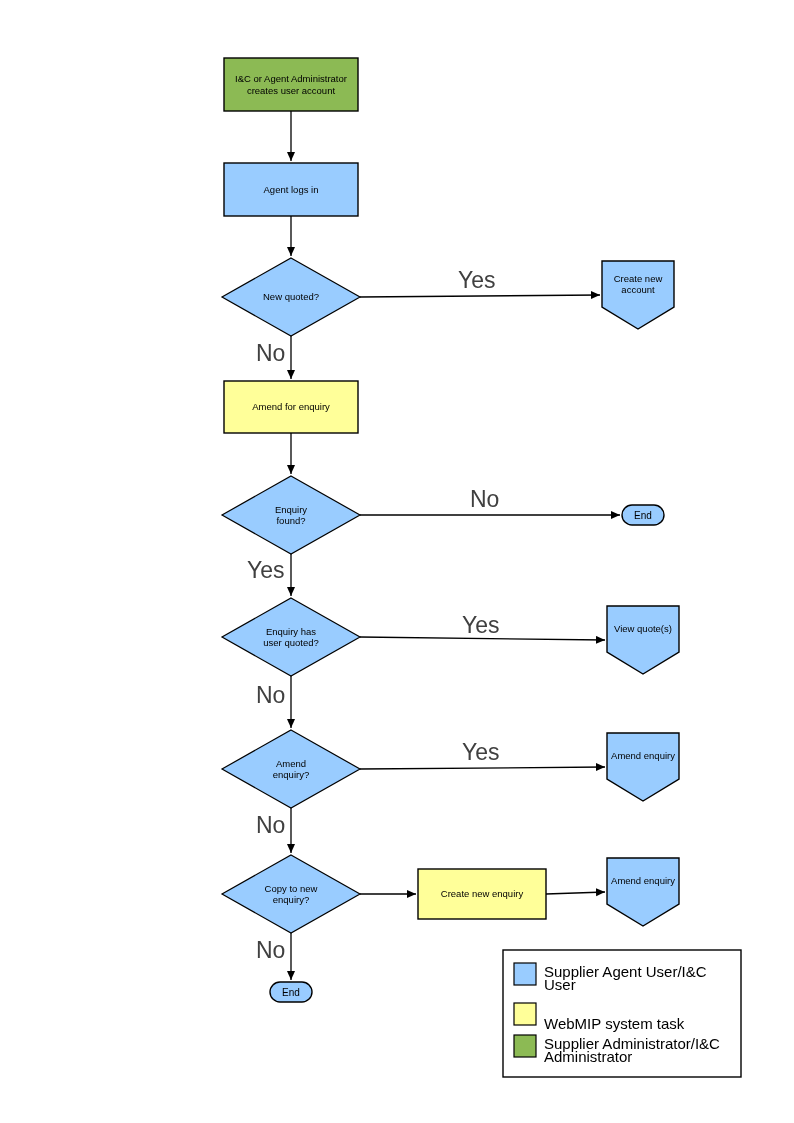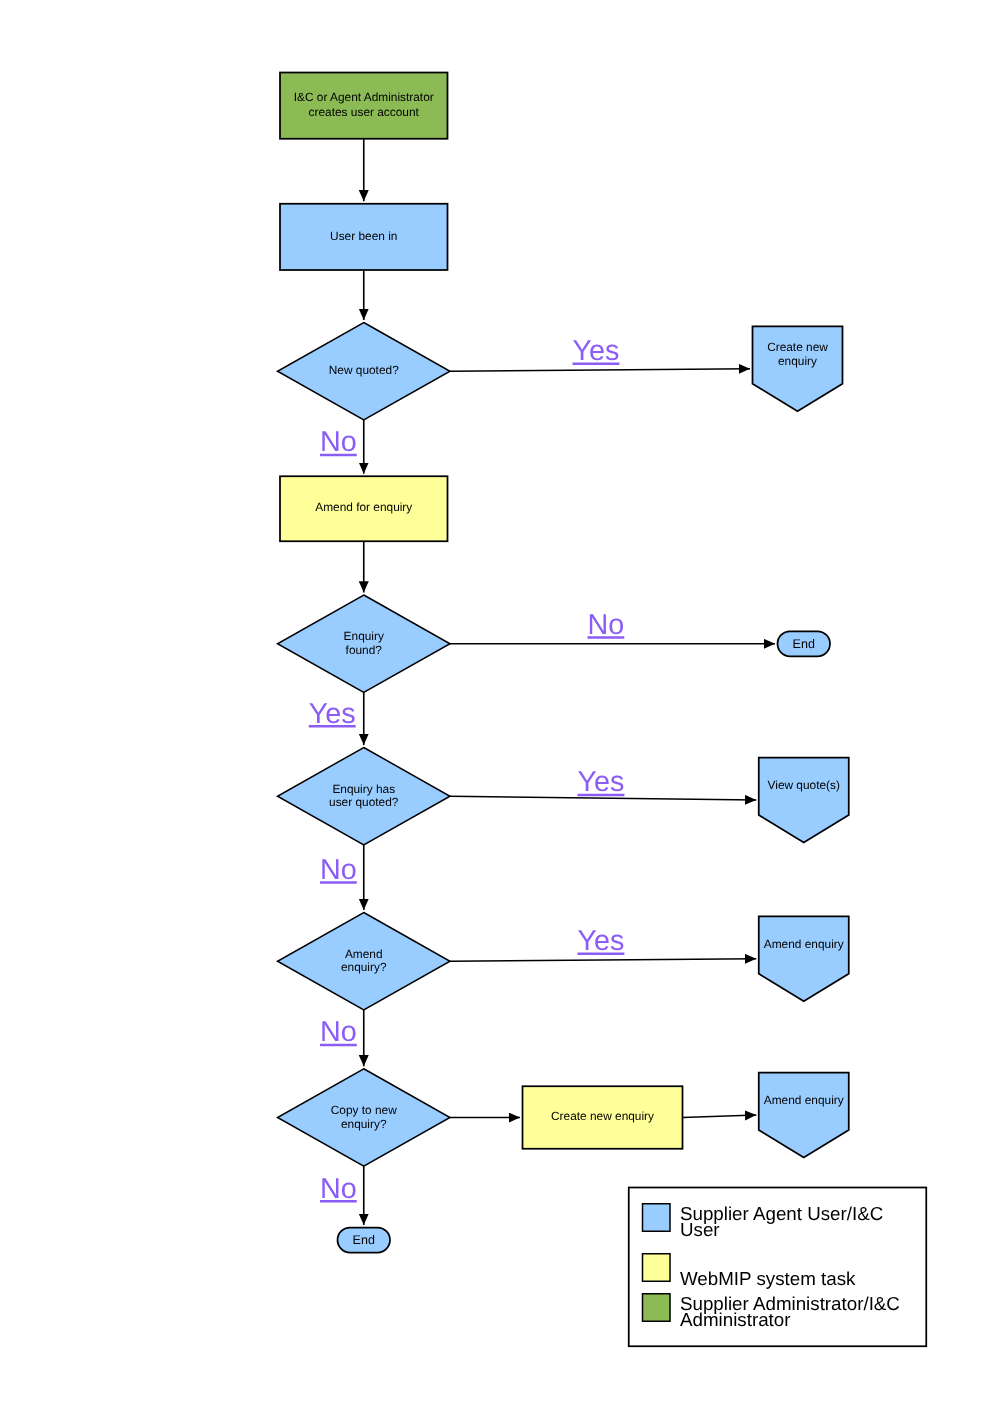--- a/index.html
+++ b/index.html
@@ -32,23 +32,22 @@
     line-height: 11.5px;
     color: #000000;
     pointer-events: none;
     white-space: pre-line;
   }
   .edge-label {
     position: absolute;
     font-family: "Liberation Sans", sans-serif;
     font-size: 23px;
     line-height: 24px;
-    color: #8b5cf6;
+    color: #404040;
     white-space: nowrap;
-    text-decoration: underline;
   }
   .legend-text {
     position: absolute;
     font-family: "Liberation Sans", sans-serif;
     font-size: 15px;
     line-height: 12.5px;
     color: #000000;
     white-space: pre-line;
   }
   .term-label {
@@ -105,24 +104,24 @@
         <line x1="360" y1="769" x2="605" y2="767" stroke="#000000" stroke-width="1.3" marker-end="url(#arrow)"></line>
         <line x1="291" y1="808" x2="291" y2="853" stroke="#000000" stroke-width="1.3" marker-end="url(#arrow)"></line>
         <line x1="360" y1="894" x2="416" y2="894" stroke="#000000" stroke-width="1.3" marker-end="url(#arrow)"></line>
         <line x1="546" y1="894" x2="605" y2="892" stroke="#000000" stroke-width="1.3" marker-end="url(#arrow)"></line>
         <line x1="291" y1="933" x2="291" y2="980" stroke="#000000" stroke-width="1.3" marker-end="url(#arrow)"></line>
       </g>
   </svg>
   <div id="labels-layer">
       <div class="node-label" style="left: 224px; top: 58px; width: 134px; height: 53px;">I&amp;C or Agent Administrator
 creates user account</div>
-      <div class="node-label" style="left: 224px; top: 163px; width: 134px; height: 53px;">User been in</div>
+      <div class="node-label" style="left: 224px; top: 163px; width: 134px; height: 53px;">Agent logs in</div>
       <div class="node-label" style="left: 222px; top: 258px; width: 138px; height: 78px;">New quoted?</div>
       <div class="node-label" style="left: 602px; top: 261px; width: 72px; height: 46px;">Create new
-enquiry</div>
+account</div>
       <div class="node-label" style="left: 224px; top: 381px; width: 134px; height: 52px;">Amend for enquiry</div>
       <div class="node-label" style="left: 222px; top: 476px; width: 138px; height: 78px;">Enquiry
 found?</div>
       <div class="term-label" style="left: 622px; top: 505px; width: 42px; height: 20px;">End</div>
       <div class="node-label" style="left: 222px; top: 598px; width: 138px; height: 78px;">Enquiry has
 user quoted?</div>
       <div class="node-label" style="left: 607px; top: 606px; width: 72px; height: 46px;">View quote(s)</div>
       <div class="node-label" style="left: 222px; top: 730px; width: 138px; height: 78px;">Amend
 enquiry?</div>
       <div class="node-label" style="left: 607px; top: 733px; width: 72px; height: 46px;">Amend enquiry</div>

